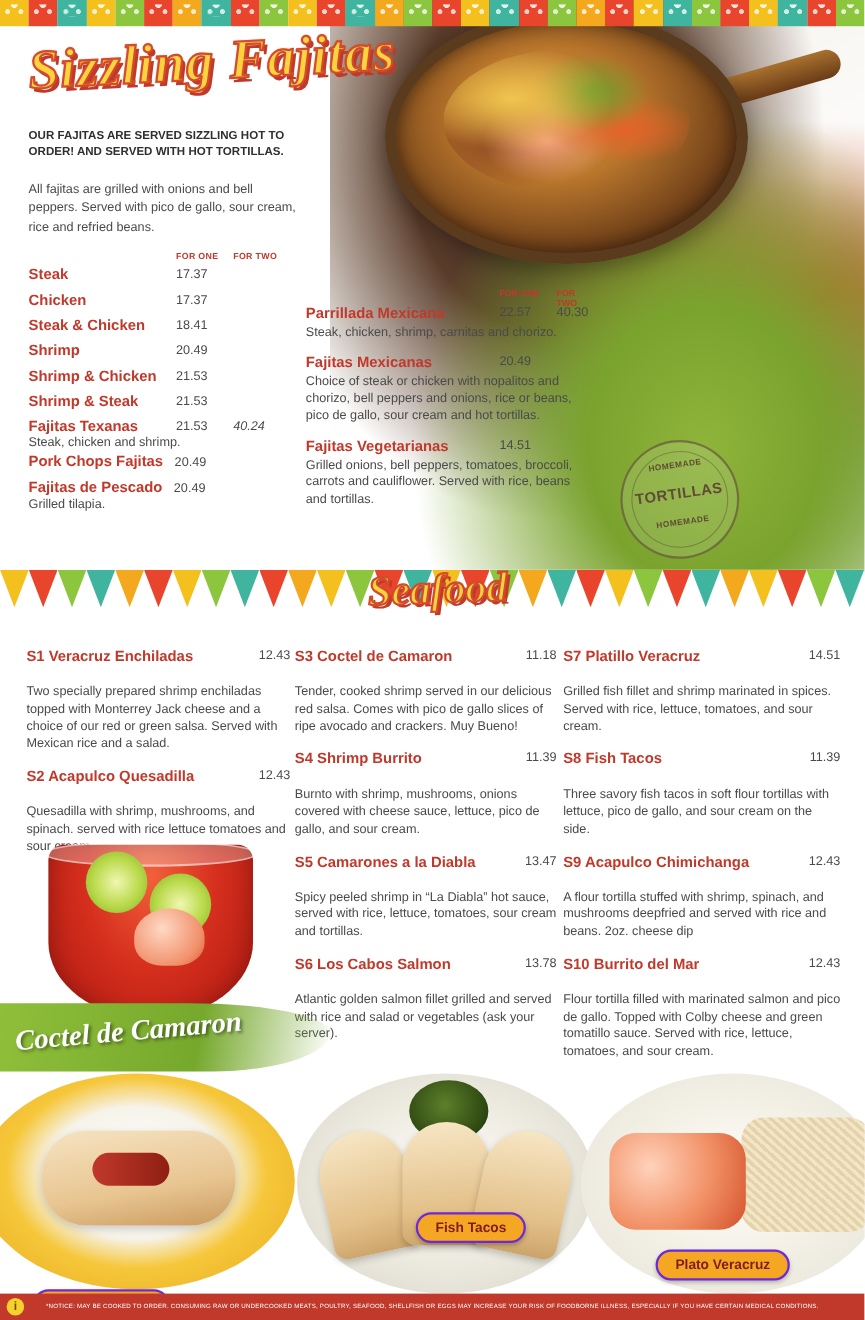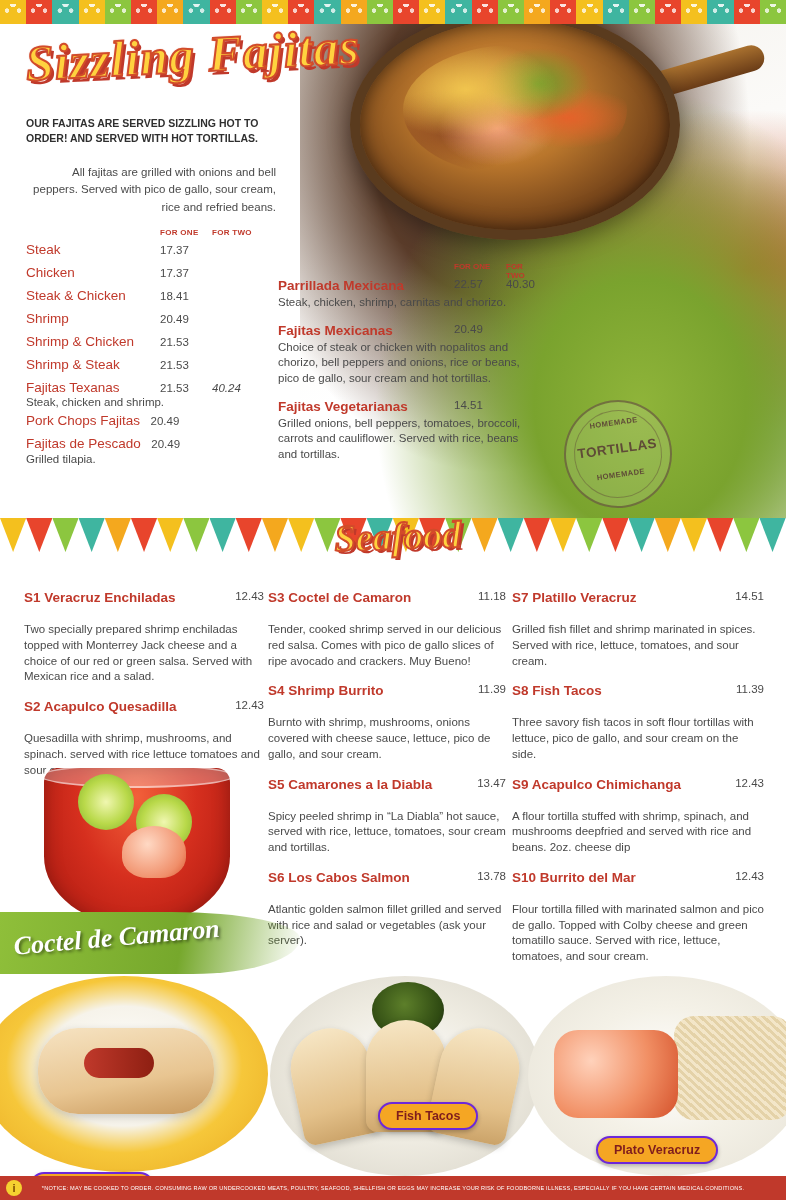--- a/index.html
+++ b/index.html
@@ -84,33 +84,33 @@
     font-family:"Liberation Serif", serif;
     transform:rotate(-3deg);
   }
 
   #fajitas-note{
     position:absolute; left:26px; top:116px; width:255px;
     font-size:10.5px; font-weight:bold; line-height:1.42; color:#2f2f2f;
   }
   #fajitas-intro{
     position:absolute; left:26px; top:164px; width:250px;
-    font-size:11.5px; line-height:1.5; color:#4a4a4a;text-align:right;
+    font-size:11.5px; line-height:1.5; color:#4a4a4a;
   }
 
   
   #fajitas-list{ position:absolute; left:26px; top:228px; width:262px; }
   #fajitas-list .hdr{ position:relative; height:14px; }
   #fajitas-list .hdr span{
     position:absolute; font-size:8px; font-weight:bold; color:#c0392b; letter-spacing:.3px;
   }
   #fajitas-list .hdr .h1{ left:134px; }
   #fajitas-list .hdr .h2{ left:186px; }
   .frow{ position:relative; min-height:23px; }
-  .frow .nm{ font-size:13.5px; font-weight:normal; color:#c0392b; }
+  .frow .nm{ font-size:13.5px; font-weight:bold; color:#c0392b; }
   .frow .p1{ position:absolute; left:134px; top:2px; font-size:11.5px; color:#4a4a4a;text-align:right; }
   .frow .p2{ position:absolute; left:186px; top:2px; font-size:11.5px; color:#4a4a4a;font-style:italic; }
   .frow .ds{ font-size:11.5px; color:#4a4a4a; line-height:1.35; }
   .frow.inline .nm{ display:inline; }
   .frow.inline .p1{ position:static; display:inline; margin-left:6px; }
 
   
   #fajitas-right{ position:absolute; left:278px; top:262px; width:250px; }
   #fajitas-right .hdr{ position:relative; height:14px; }
   #fajitas-right .hdr span{ position:absolute; font-size:8px; font-weight:bold; color:#c0392b; }

